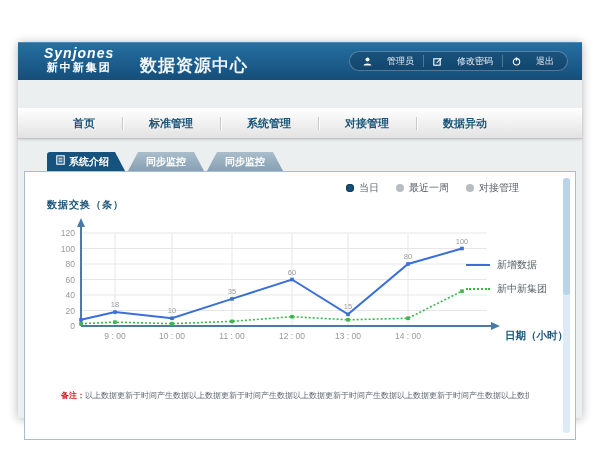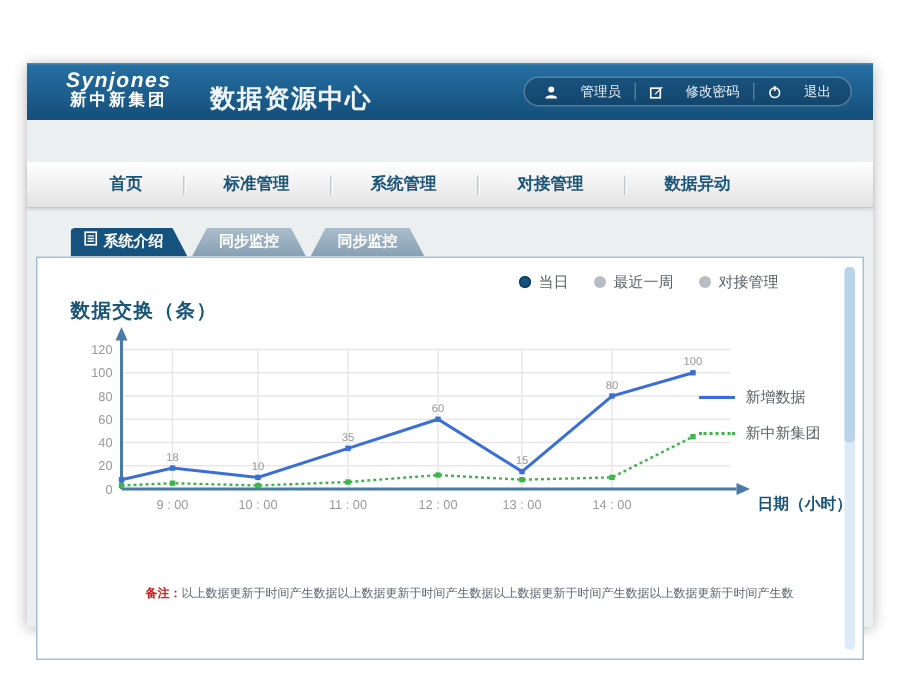--- a/index.html
+++ b/index.html
@@ -50,40 +50,40 @@
   .card { position:relative; margin:0; height:269px; background:#fff;
           border:1px solid #a3bfd4; }
 
   
   .filters { position:absolute; top:9px; right:56px; display:flex; gap:17px; }
   .fitem { display:flex; align-items:center; gap:5px; cursor:pointer; }
   .fitem .dot { width:8px; height:8px; border-radius:50%; background:#b7bdc2; }
   .fitem.sel .dot { background:#15527d; box-shadow:inset 0 0 0 1px #0e3c5c; }
   .fitem .flabel { font-size:10px; color:#5a6166; }
 
-  .ylab { position:absolute; left:22px; top:26px; font-size:13px; font-weight:bold;
+  .ylab { position:absolute; left:22px; top:26px; font-size:10px; font-weight:bold;
           color:#1a5578; letter-spacing:1px; }
 
   .chart { position:absolute; left:20px; top:42px; }
 
   
   .slegend { position:absolute; right:28px; top:86px; }
   .slegend .srow { display:flex; align-items:center; gap:7px; margin-bottom:10px; cursor:pointer; }
   .slegend .swatch { width:24px; height:0; border-top-width:2px; }
   .slegend .slabel { font-size:10px; color:#5a6166; }
 
   
   .sbar { position:absolute; right:5px; top:6px; bottom:6px; width:7px;
           background:#dcebf5; border-radius:3px; }
   .sbar .thumb { position:absolute; left:0; top:0; width:7px; height:46%;
           background:#b9d4e8; border-radius:3px; }
 
   .note { position:absolute; left:36px; right:46px; bottom:38px; font-size:8px;
           color:#5c6670; white-space:nowrap; overflow:hidden; }
-  .note .nl { color:#cc2222; font-weight:bold;margin-left:36px; }
+  .note .nl { color:#cc2222; font-weight:bold; }
 
   text { font-family:"Liberation Sans","DejaVu Sans",sans-serif; }
 </style>
 </head>
 <body>
 
 <div class="panel">
 
   <div class="hdr">
     <div class="brand">

